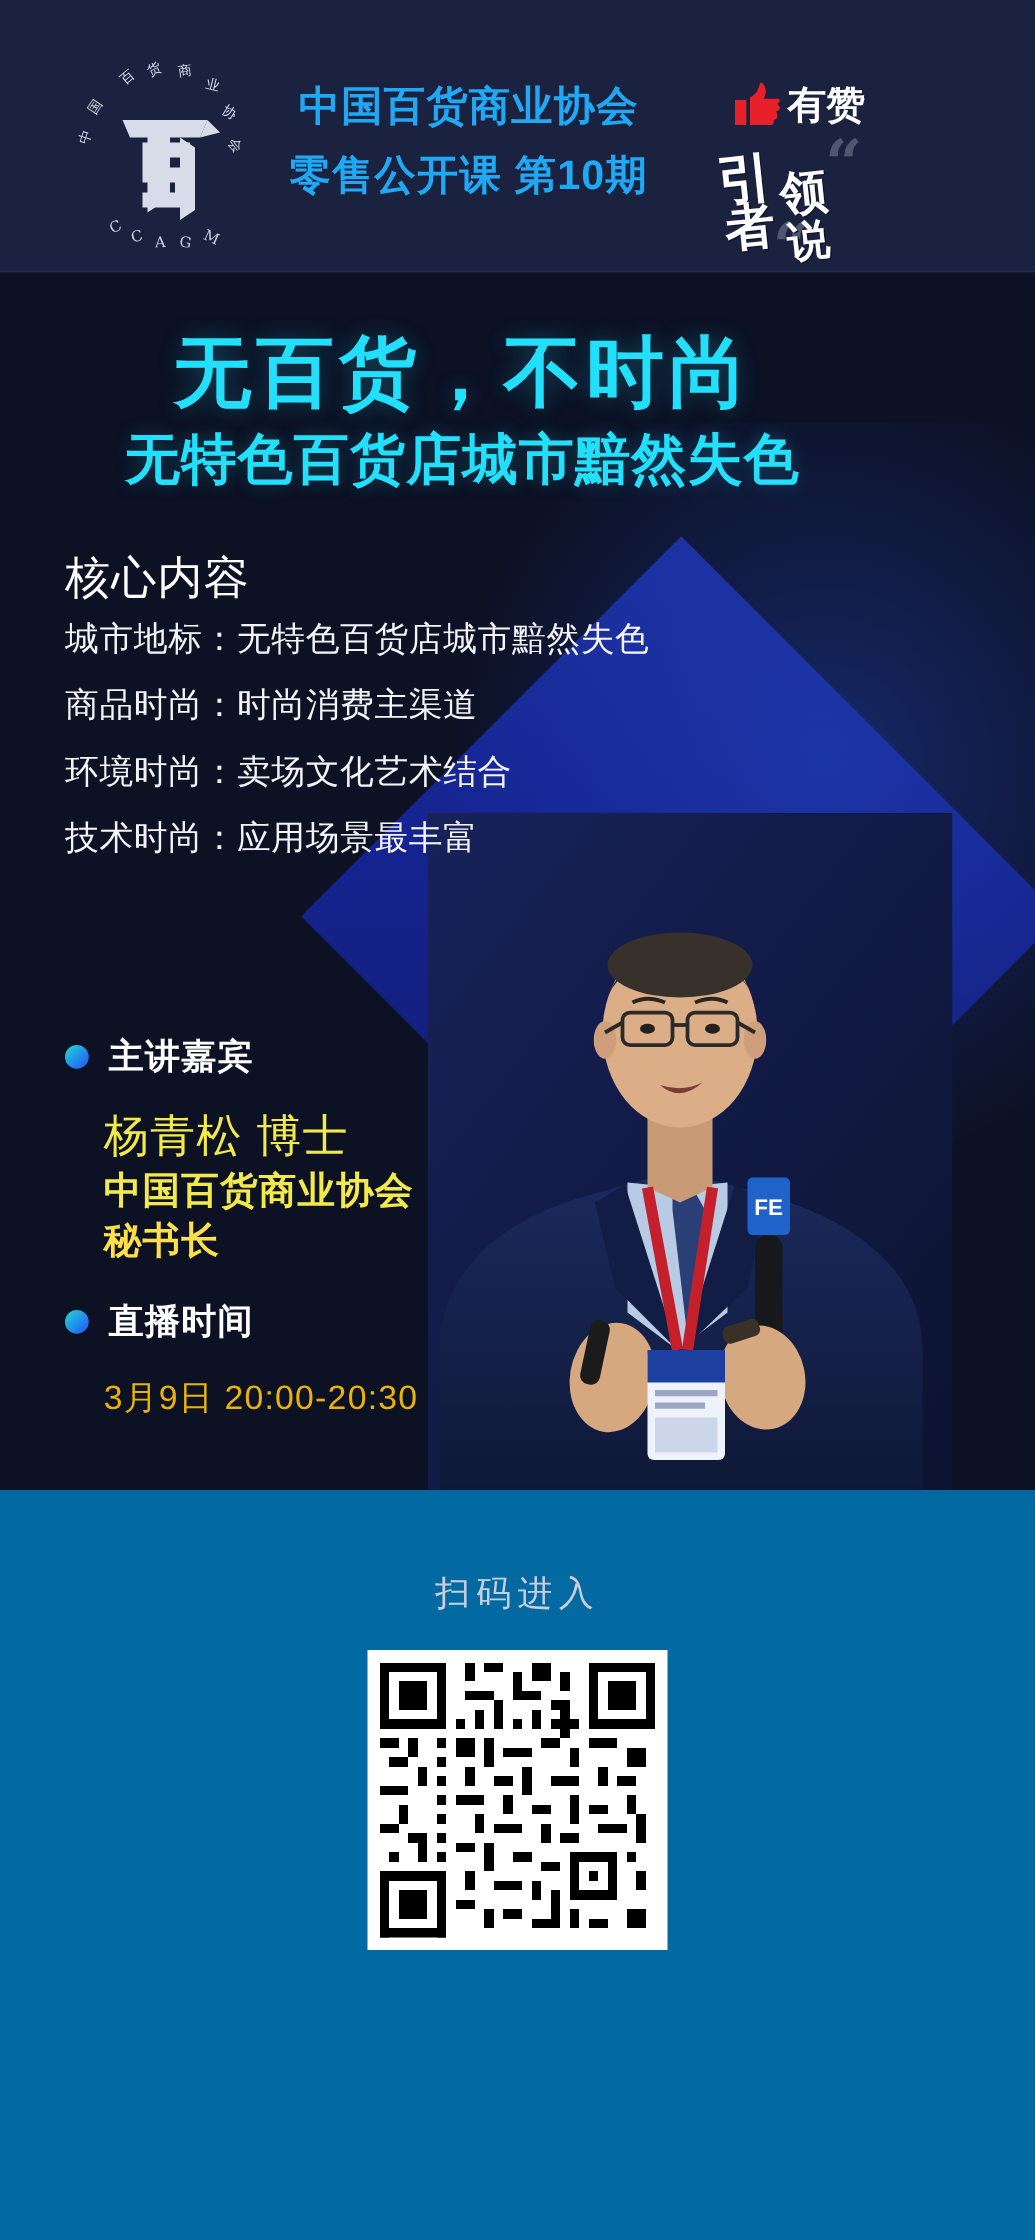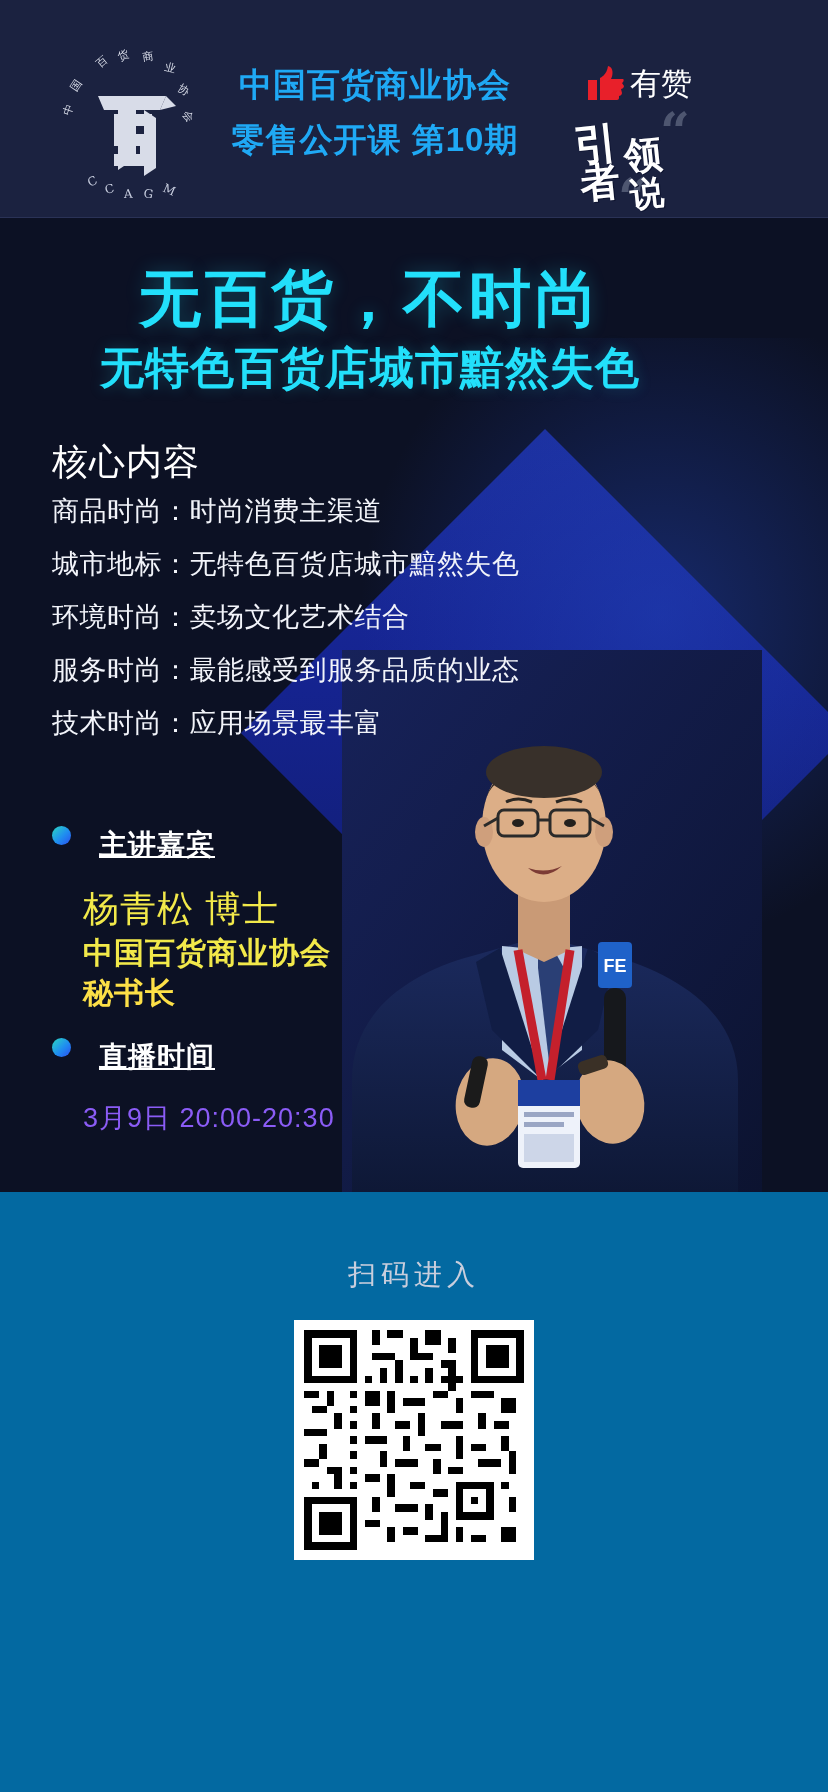--- a/index.html
+++ b/index.html
@@ -28,21 +28,21 @@
     font-weight:bold;
     line-height:1.42;
     letter-spacing:1px;
   }
   .hdr-title .l1 { font-size:33px; display:block; }
   .hdr-title .l2 { font-size:33px; display:block; margin-top:8px;}
 
   .hdr-right { position:absolute; left:560px; top:50px; width:230px; height:160px; }
   .youzan { position:absolute; left:28px; top:16px; display:flex; align-items:center; gap:6px; }
   .thumb-icon { width:36px; height:34px; display:block; }
-  .youzan-text { font-size:31px; font-weight:normal; color:#fff; letter-spacing:0px; line-height:1; }
+  .youzan-text { font-size:31px; font-weight:bold; color:#fff; letter-spacing:0px; line-height:1; }
 
   .yls { position:absolute; left:14px; top:60px; width:150px; height:100px; }
   .yls .q {
     position:absolute; font-size:52px; font-weight:bold; color:#4e5670; line-height:1;
     font-family:"DejaVu Serif",serif;
   }
   .yls .q1 { left:86px; top:-4px; }
   .yls .q2 { left:44px; top:62px; }
   .yls .ch {
     position:absolute; font-weight:bold; color:#fff; line-height:1;
@@ -79,35 +79,35 @@
     font-size:44px; font-weight:bold; color:#22e0fb; letter-spacing:1px;
     line-height:1; display:block; margin-top:16px;
     text-shadow:0 0 14px rgba(34,224,251,.25);
   }
 
   .core { position:absolute; left:52px; top:226px; }
   .core-head { font-size:36px; color:#fff; line-height:1; margin-bottom:18px; letter-spacing:1px; }
   .core-line { font-size:27px; color:#f2f4fa; line-height:1; margin-bottom:26px; letter-spacing:.5px; white-space:nowrap; }
 
   .speaker { position:absolute; left:52px; top:608px; }
-  .lbl-row { display:flex; align-items:flex-start; gap:28px;text-decoration:underline; }
+  .lbl-row { display:flex; align-items:center; gap:16px; }
   .dot {
     width:19px; height:19px; border-radius:50%;
     background:linear-gradient(135deg,#2bd8c0 0%,#1f8ef0 55%,#2b4ef0 100%);
     flex:0 0 auto;
   }
   .lbl-text { font-size:28px; font-weight:bold; color:#fff; letter-spacing:1px; }
 
   .spk-body { margin-left:31px; margin-top:22px; }
   .spk-name { font-size:36px; color:#f2e94a; line-height:1.3; letter-spacing:1px; }
   .spk-org  { font-size:30px; font-weight:bold; color:#f2e94a; line-height:1.35; letter-spacing:1px; }
   .spk-role { font-size:30px; font-weight:bold; color:#fde047; line-height:1.35; letter-spacing:1px; }
 
   .live { position:absolute; left:52px; top:820px; }
-  .live-time { margin-left:31px; margin-top:24px; font-size:27px; color:#8b5cf6; letter-spacing:1px; }
+  .live-time { margin-left:31px; margin-top:24px; font-size:27px; color:#eab308; letter-spacing:1px; }
 
   
   .person { position:absolute; right:0px; top:432px; width:486px; height:542px; overflow:hidden; }
 
   
   .footer {
     position:absolute; left:0; top:1192px; width:828px; height:600px;
     background:#0369a1;
   }
   .scan-text {
@@ -249,24 +249,23 @@
     </svg>
   </div>
 
   <div class="title-wrap">
     <span class="big-title">无百货，不时尚</span>
     <span class="sub-title">无特色百货店城市黯然失色</span>
   </div>
 
   <div class="core">
     <div class="core-head">核心内容</div>
+    <div class="core-line">城市地标：无特色百货店城市黯然失色</div>
     <div class="core-line">商品时尚：时尚消费主渠道</div>
-    <div class="core-line">城市地标：无特色百货店城市黯然失色</div>
     <div class="core-line">环境时尚：卖场文化艺术结合</div>
-    <div class="core-line">服务时尚：最能感受到服务品质的业态</div>
     <div class="core-line">技术时尚：应用场景最丰富</div>
   </div>
 
   <div class="speaker">
     <div class="lbl-row">
       <span class="dot"></span>
       <span class="lbl-text">主讲嘉宾</span>
     </div>
     <div class="spk-body">
       <div class="spk-name">杨青松 博士</div>

